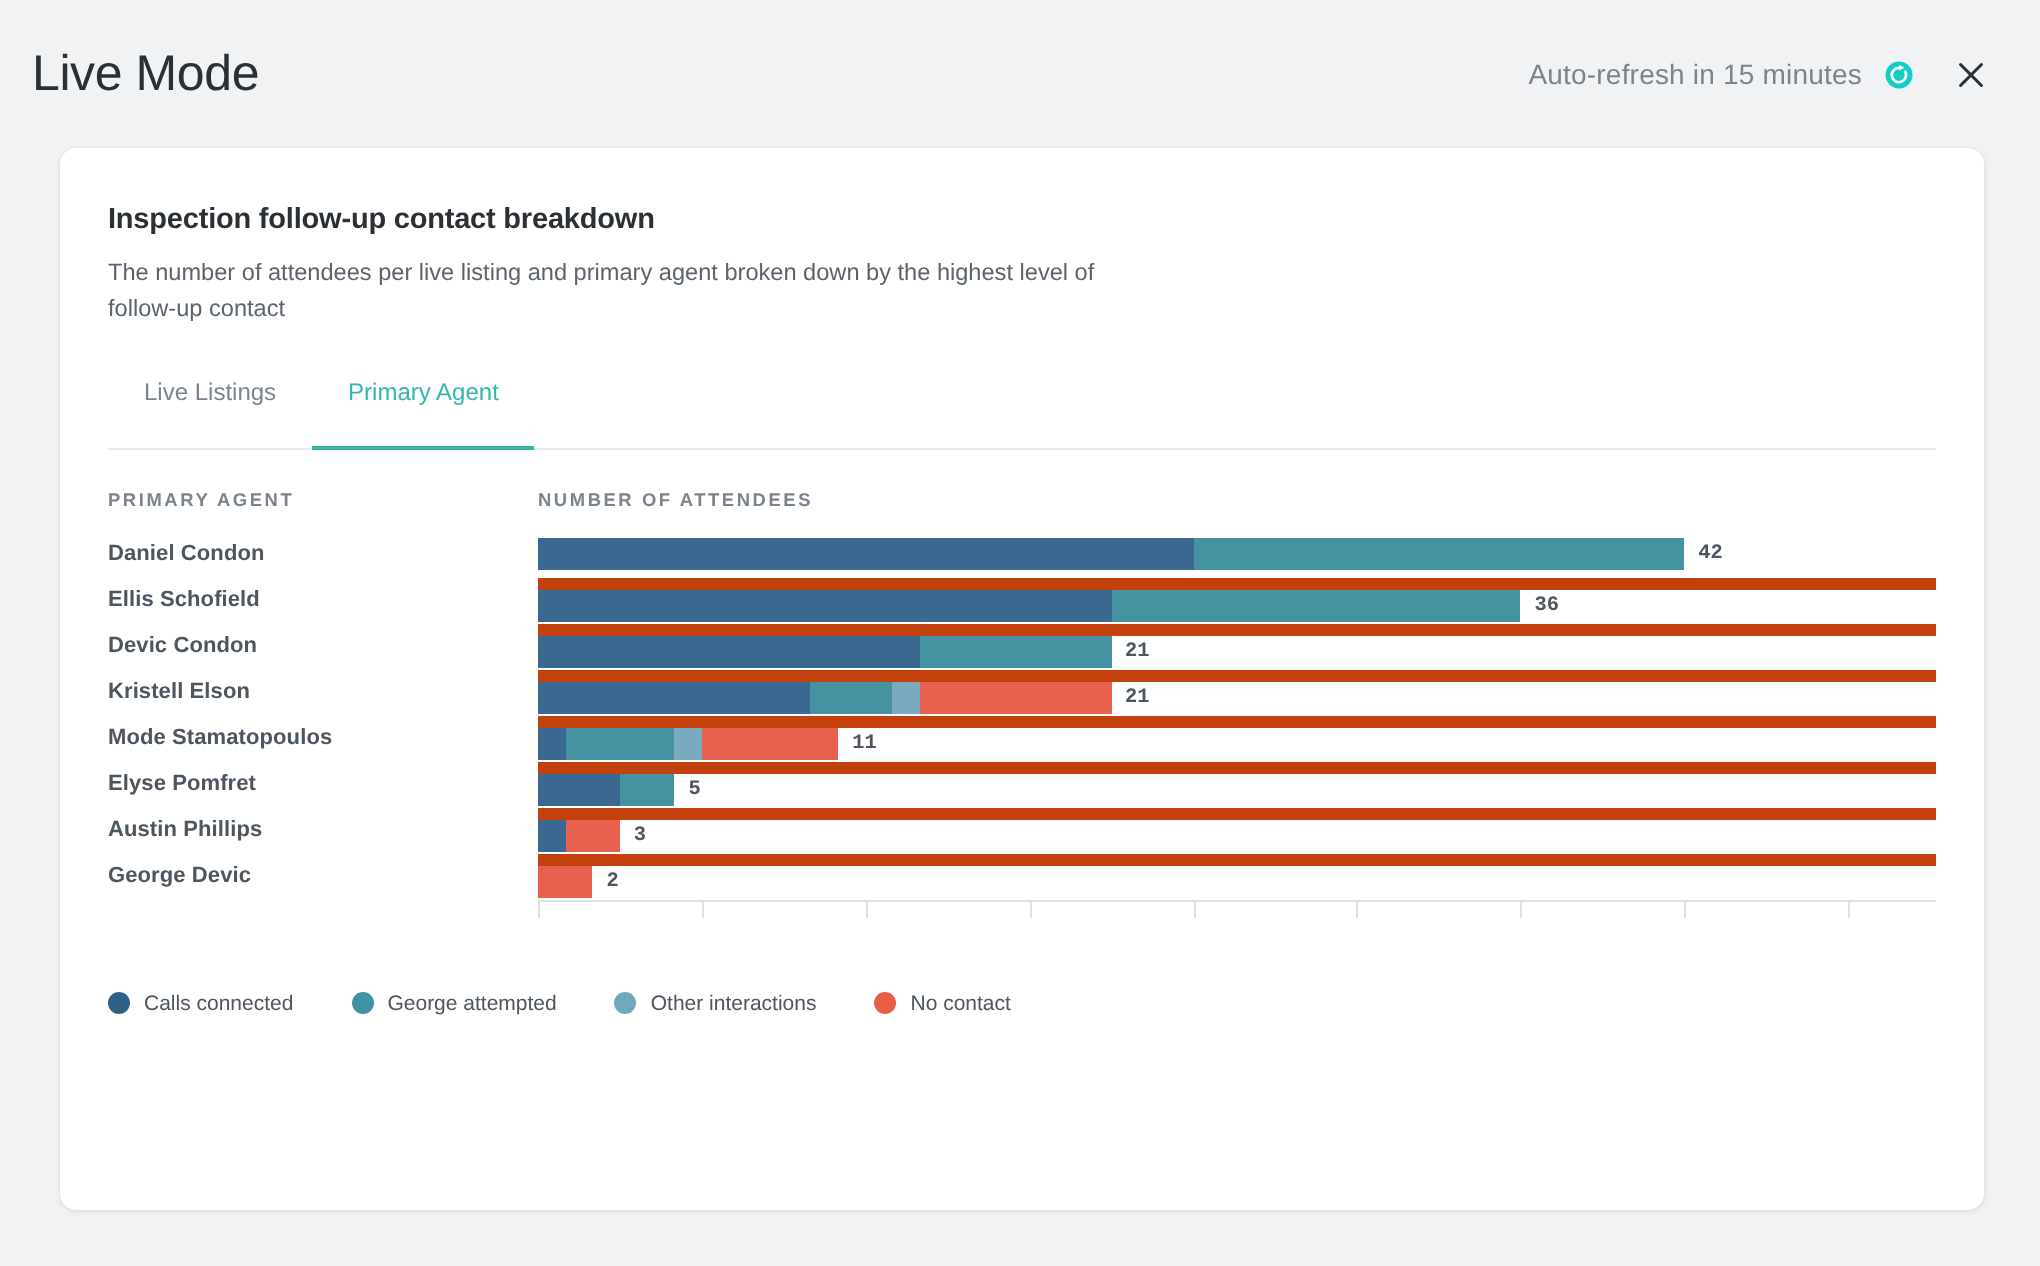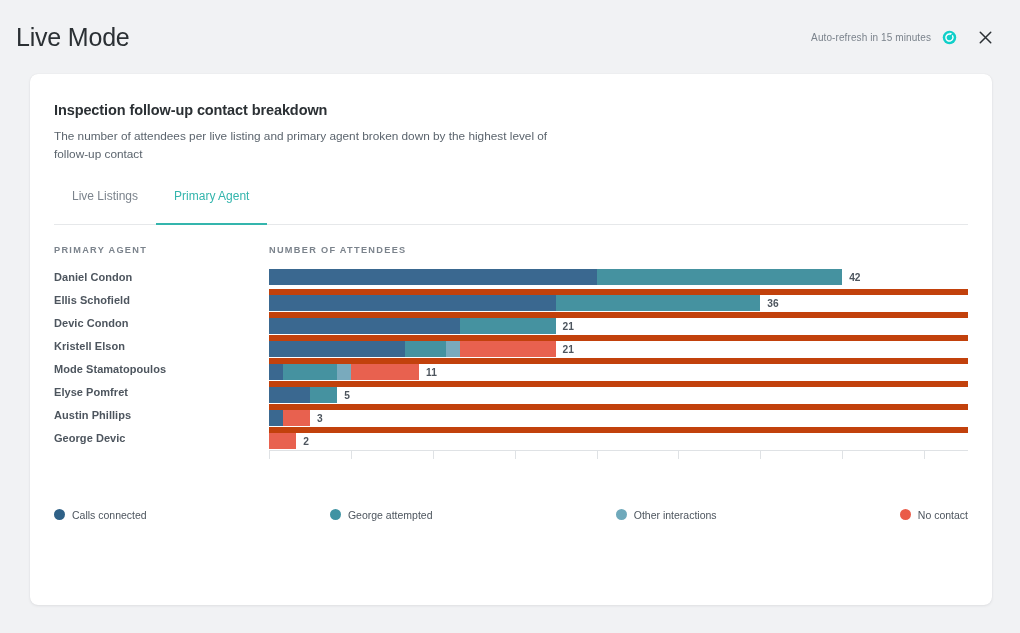--- a/index.html
+++ b/index.html
@@ -26,21 +26,21 @@
     color: #2b3034;
     letter-spacing: -0.2px;
   }
   .topbar-right {
     margin-left: auto;
     display: flex;
     align-items: center;
     gap: 11px;
   }
   .refresh-text {
-    font-size: 10px;
+    font-size: 14px;
     color: #7b838c;
     letter-spacing: 0.1px;
     text-align: center;
   }
   .refresh-icon {
     width: 15px; height: 15px;
     display: block;
   }
   .close-btn {
     width: 22px; height: 22px;
@@ -150,44 +150,45 @@
     align-items: stretch;
   }
   .seg { height: 100%; }
 
   .bar-value {
     font-size: 10.2px;
     font-weight: bold;
     color: #4d555e;
     margin-left: 7px;
     white-space: nowrap;
+    font-family: Liberation Mono, monospace;
   }
 
   
   .axis {
     position: relative;
     height: 10px;
     margin-left: 215px;
     border-top: 1px solid #dfe2e5;
   }
   .tick {
     position: absolute;
     top: 0;
     width: 1px;
     height: 8px;
     background: #dfe2e5;
   }
 
   
   .legend {
-    margin-top: 49px;
-    display: flex;
-    justify-content: space-between;
-    align-items: center;
-    gap: 44px;
+    margin-top: 36px;
+    display: flex;
+    justify-content: flex-start;
+    align-items: center;
+    gap: 29px;
   }
   .legend-item {
     display: flex;
     align-items: center;
     gap: 7px;
     font-size: 10.5px;
     color: #4d555e;
     white-space: nowrap;
   }
   .legend-dot {

